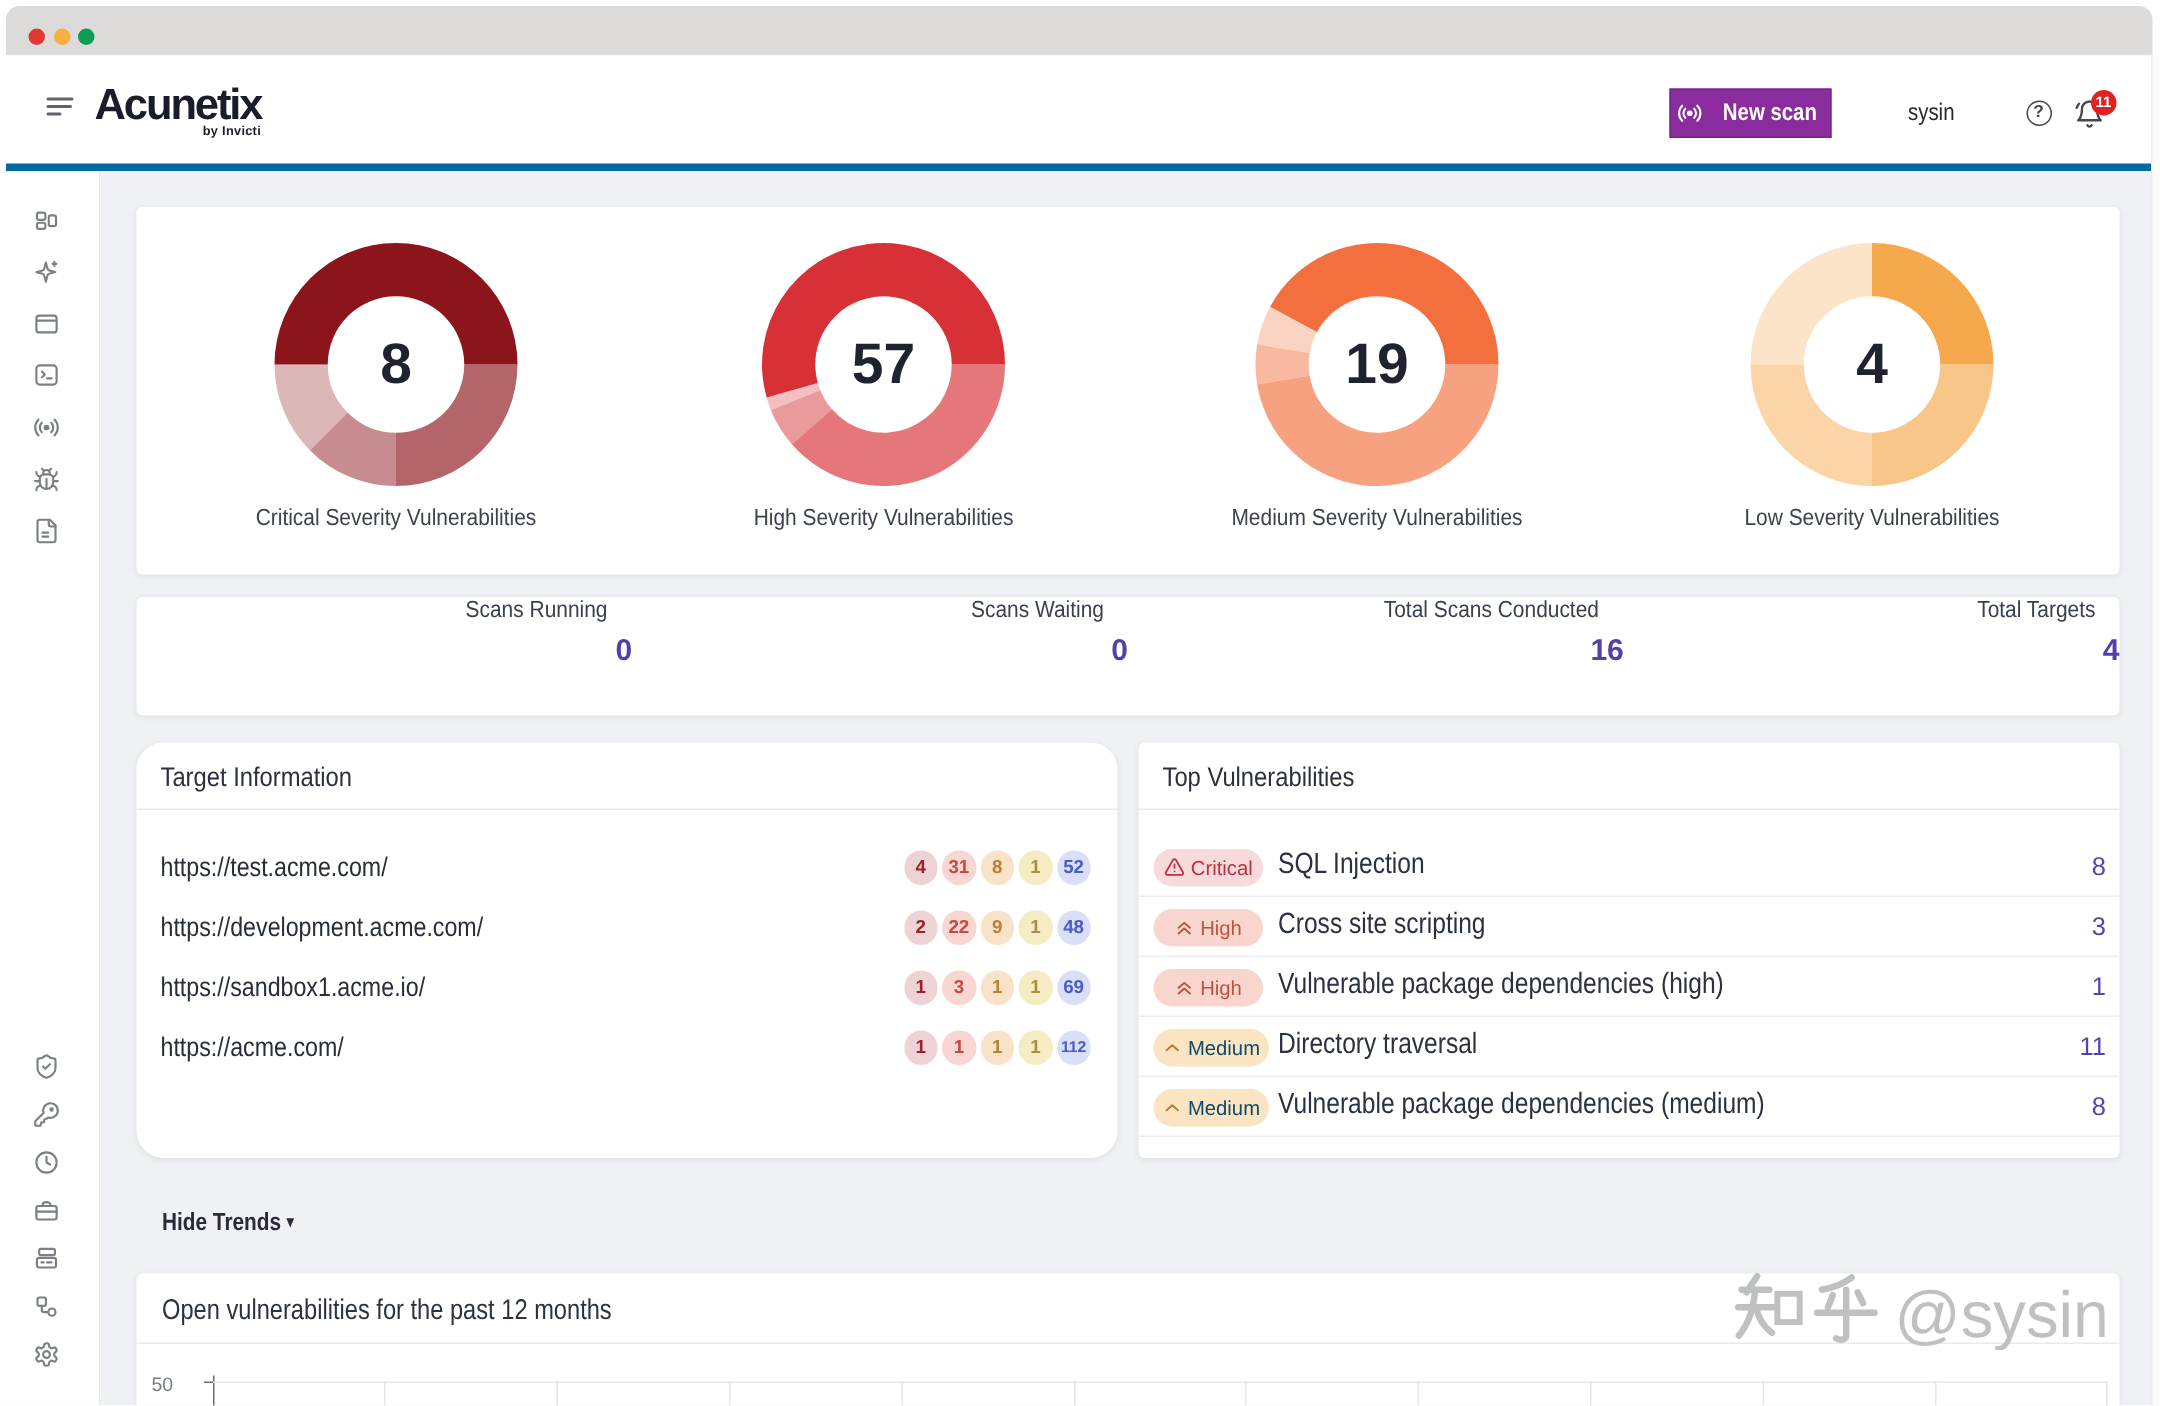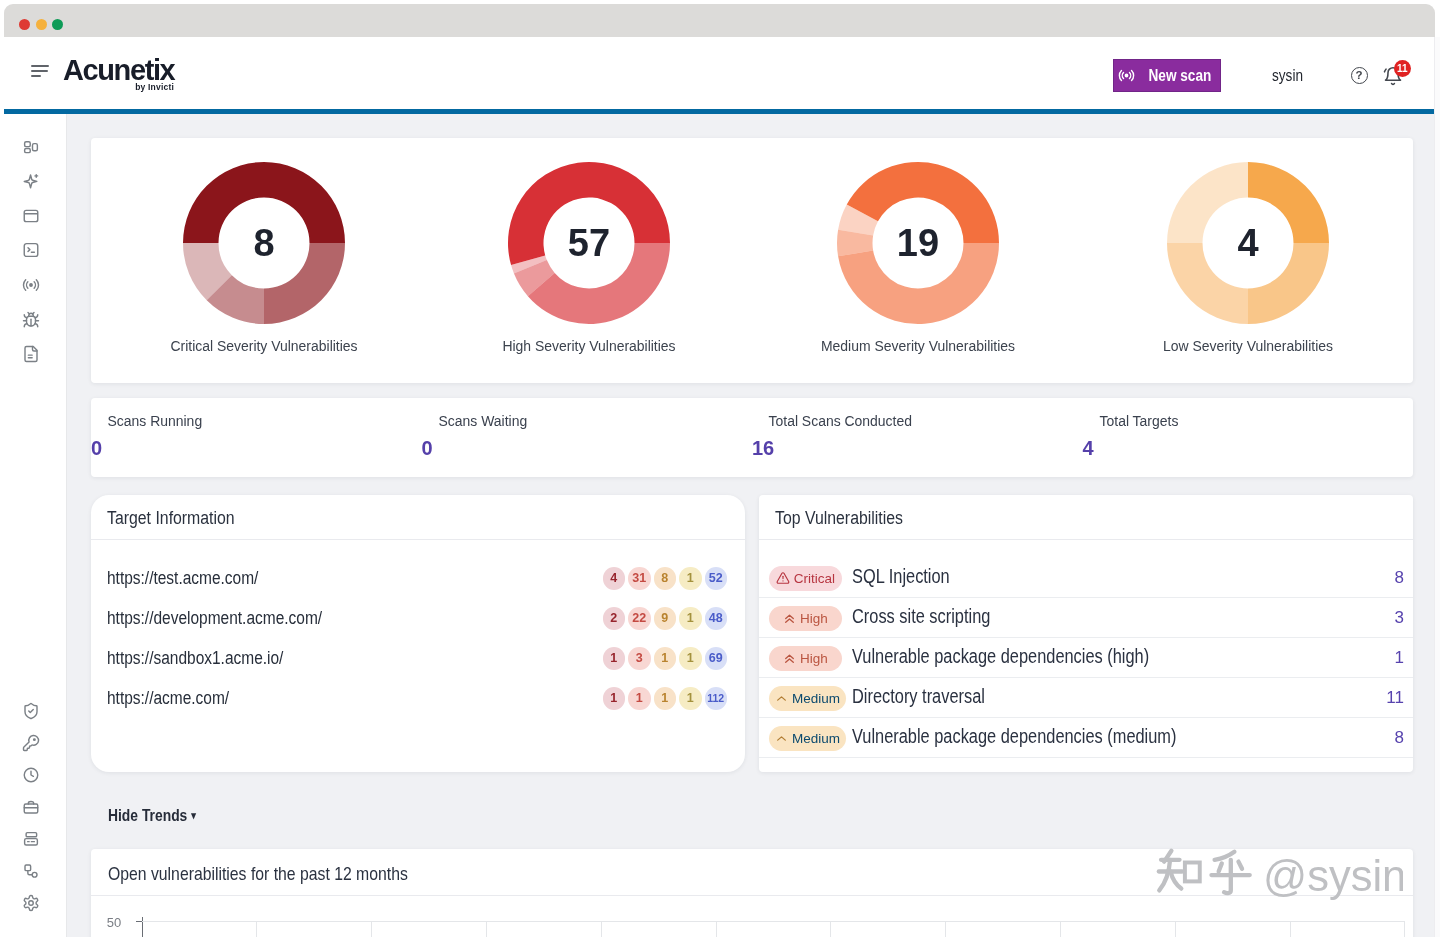--- a/index.html
+++ b/index.html
@@ -28,21 +28,21 @@
 #main { left:67px; top:114px; width:1373px; height:823px; background:#f0f1f4; }
 .card { position:absolute; background:#fff; border-radius:4px; box-shadow:0 1px 4px rgba(30,35,48,0.08); }
 
 
 .donutbox { position:absolute; top:20px; width:170px; height:170px; }
 .dnum { position:absolute; top:0; left:0; width:170px; height:170px; display:flex; align-items:center; justify-content:center; font-size:38px; font-weight:bold; color:#1e232e; }
 .dlabel { position:absolute; top:199px; width:330px; text-align:center; font-size:15.5px; color:#3c434e; transform:scaleX(.9); }
 
 
 #stats { display:flex; }
-.stat { flex:1; text-align:left; padding-top:14px; }
+.stat { flex:1; text-align:right; }
 .stat .sl { font-size:15.5px; color:#3a414e; transform:scaleX(.9); }
 .stat .sv { margin-top:7px; font-size:20px; font-weight:bold; color:#5540AA; }
 
 
 .phead { height:45px; line-height:47px; padding-left:16px; font-size:18px; color:#2a313e; border-bottom:1px solid #e9eaee; }
 .phead span { display:inline-block; transform:scaleX(.88); transform-origin:0 50%; }
 .tirow { position:absolute; left:16px; right:18px; height:40px; display:flex; align-items:center; }
 .tiurl { display:inline-block; font-size:18px; color:#272e3a; transform:scaleX(.86); transform-origin:0 50%; }
 .badges { position:absolute; right:0; top:9px; display:flex; gap:3px; }
 .bdg { width:22.5px; height:22.5px; border-radius:50%; font-size:12.5px; font-weight:bold; display:flex; align-items:center; justify-content:center; }
@@ -363,21 +363,21 @@
         <span class="tvcount">8</span>
       </div>
   </div>
 
   <div id="hidetrends" class="abs">Hide Trends <span style="font-size:11px; position:relative; top:-2px;">▾</span></div>
 
   <div class="card" style="left:91px; top:849px; width:1322px; height:120px;">
     <div style="position:absolute; left:17px; top:14px; font-size:19px; color:#2b3240; transform:scaleX(.83); transform-origin:0 50%;">Open vulnerabilities for the past 12 months</div>
     <div style="position:absolute; left:0; right:0; top:45.5px; border-top:1px solid #e9eaee;"></div>
     <div id="chartarea">
-      <div style="position:absolute; left:10px; top:66px; width:26px; text-align:center; font-size:13px; color:#7a7e85;">50</div>
+      <div style="position:absolute; left:10px; top:66px; width:26px; text-align:left; font-size:13px; color:#7a7e85;">50</div>
       <div style="position:absolute; left:44.5px; top:72px; width:6px; border-top:1px solid #696d74;"></div>
       <div style="position:absolute; left:50.5px; top:68px; width:1px; height:52px; background:#696d74;"></div>
       <div style="position:absolute; left:51px; top:72px; width:1263px; border-top:1px solid #e4e6e9;"></div>
       <div class="vgrid" style="left:165.3px;"></div>
       <div class="vgrid" style="left:280.1px;"></div>
       <div class="vgrid" style="left:394.9px;"></div>
       <div class="vgrid" style="left:509.7px;"></div>
       <div class="vgrid" style="left:624.5px;"></div>
       <div class="vgrid" style="left:739.3px;"></div>
       <div class="vgrid" style="left:854.1px;"></div>

